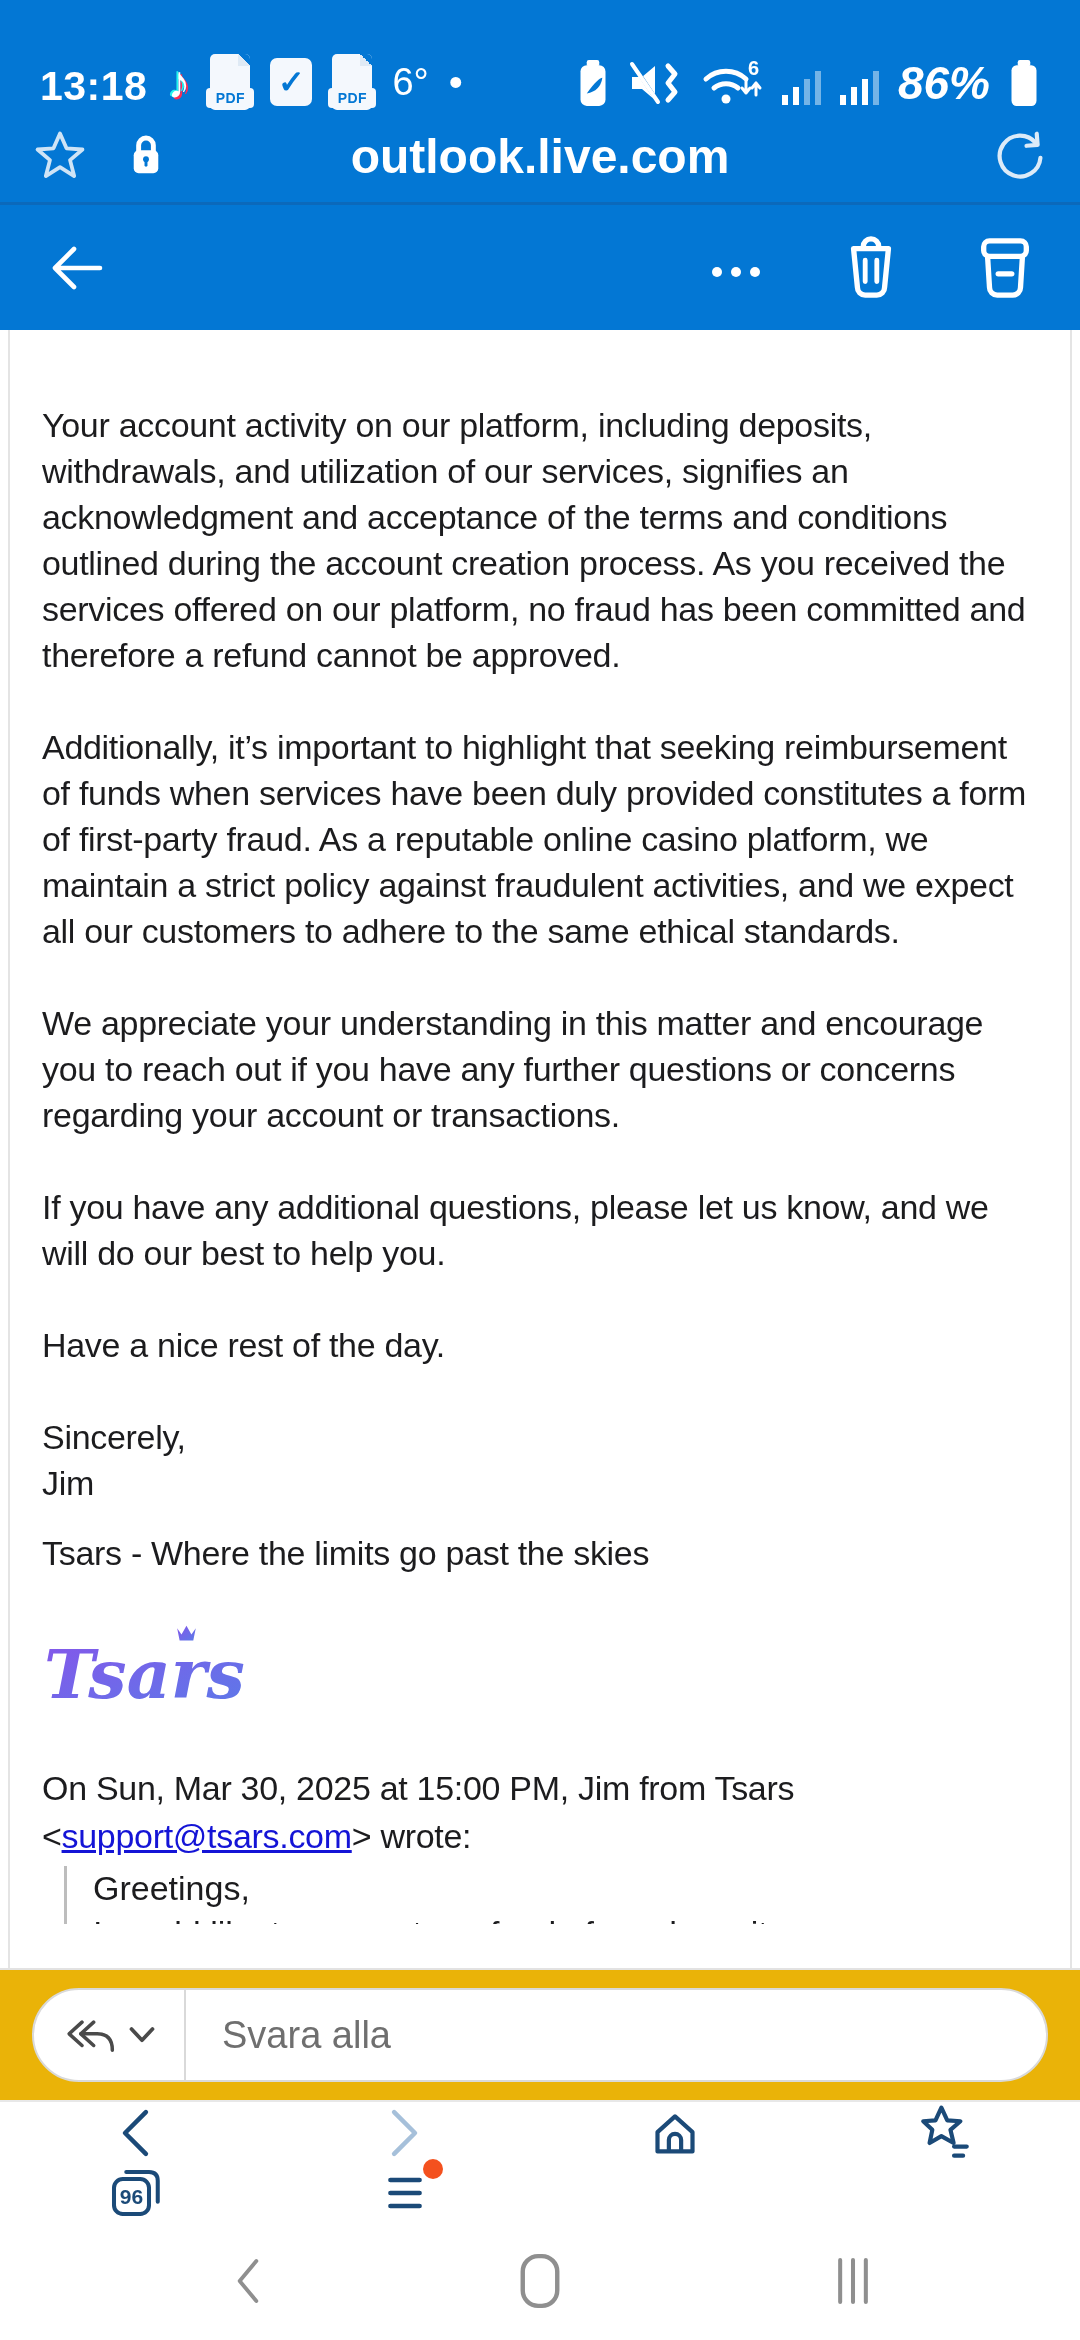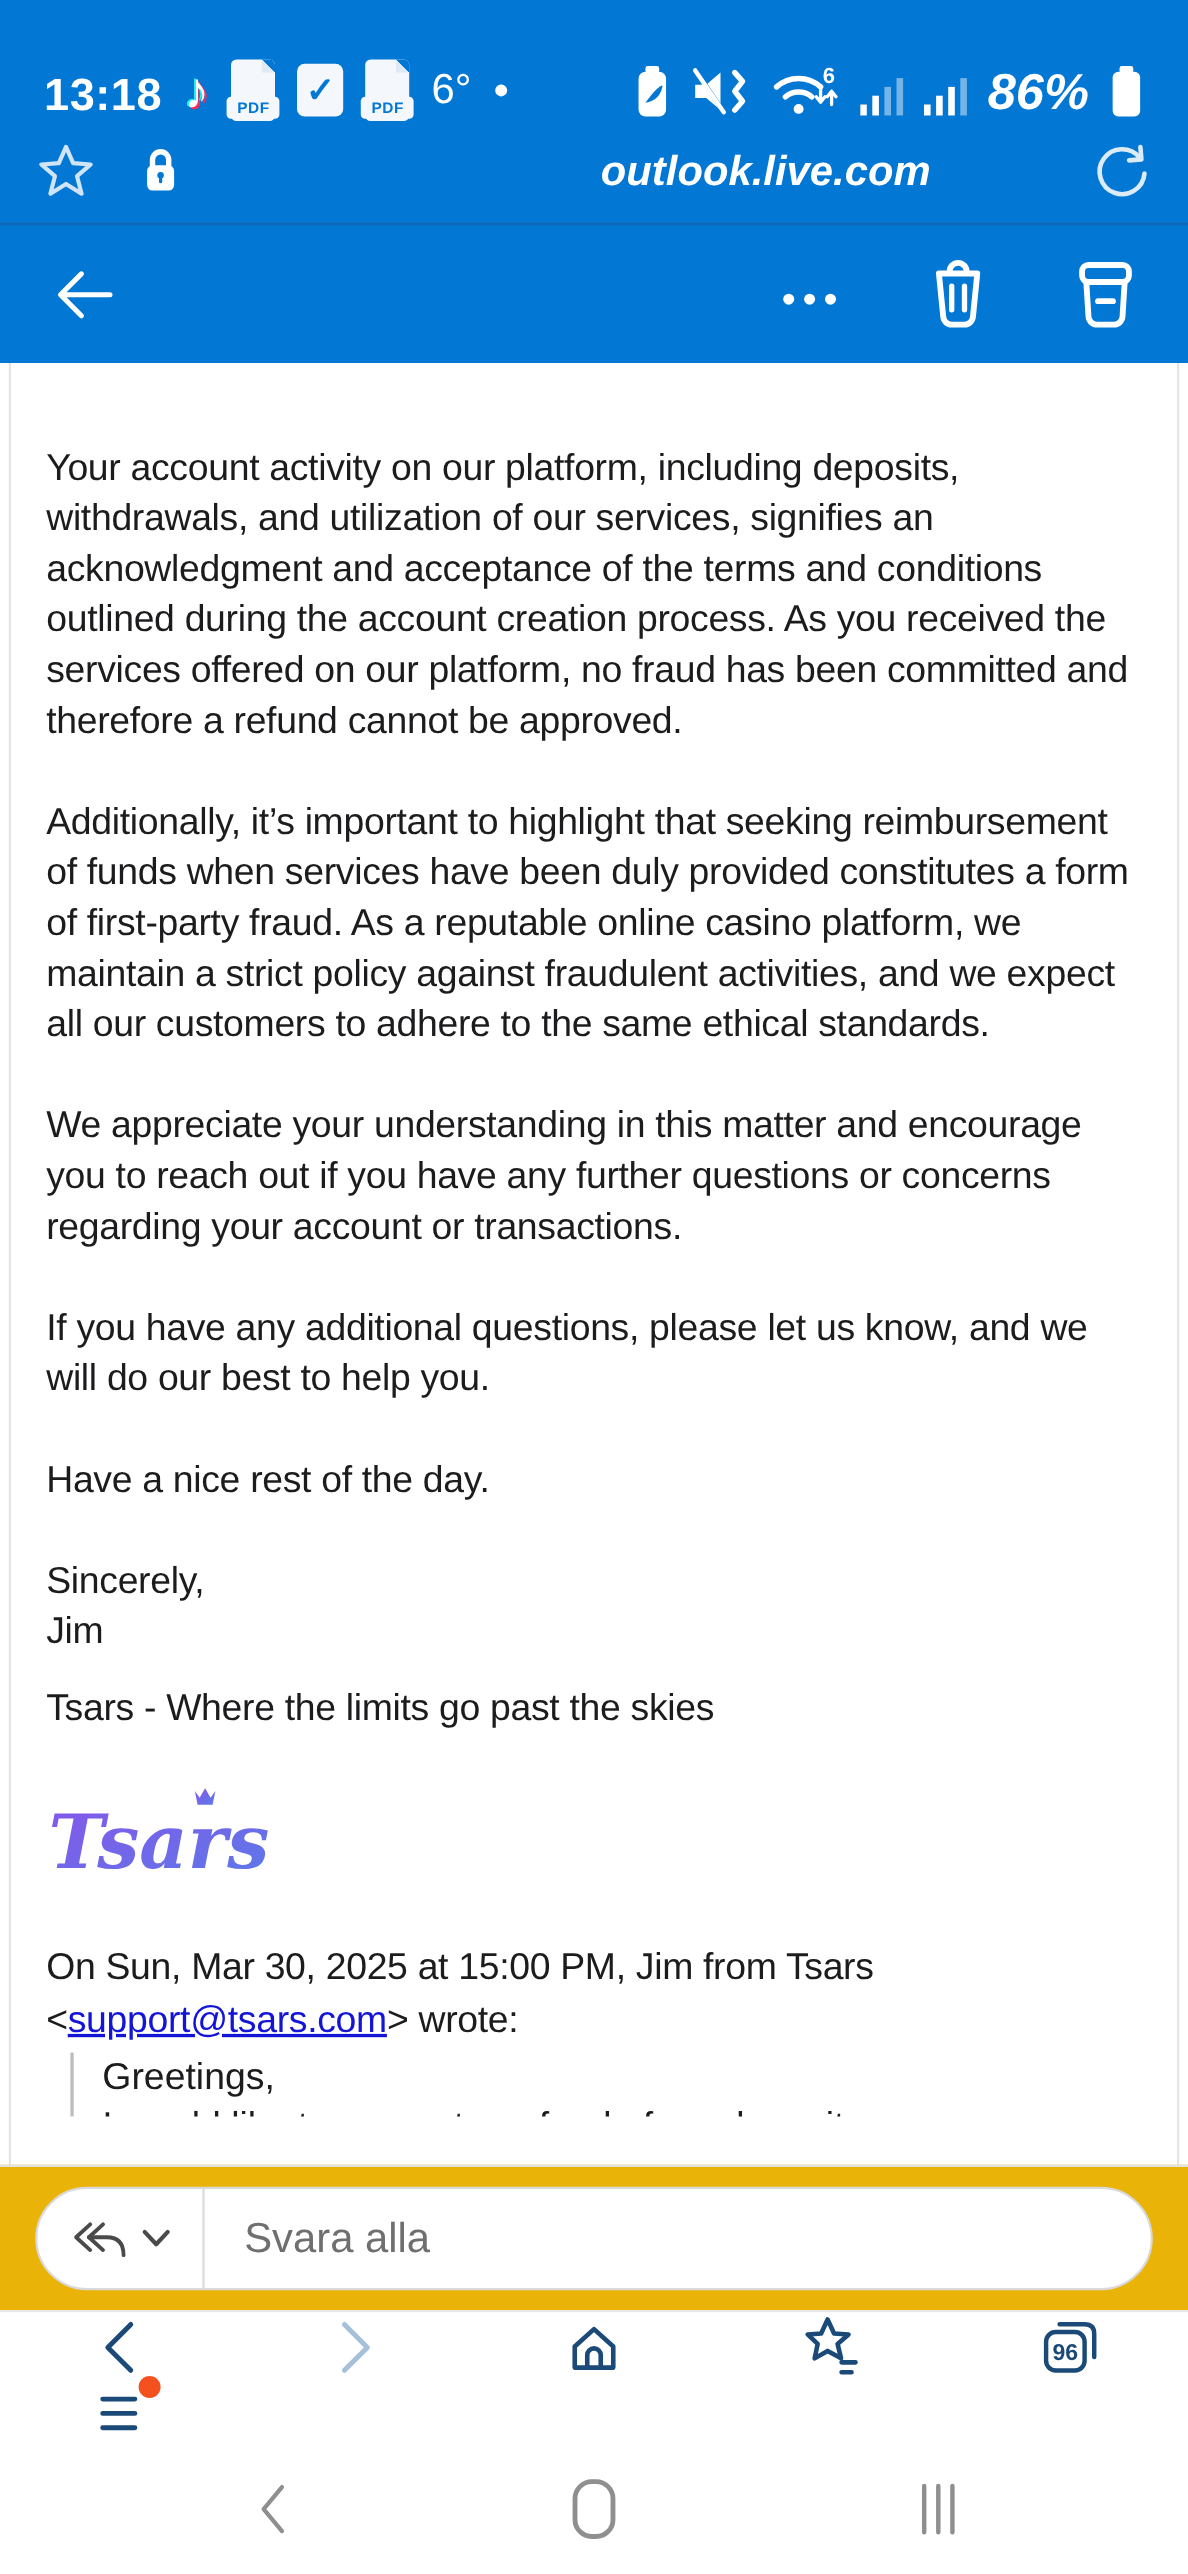--- a/index.html
+++ b/index.html
@@ -27,21 +27,21 @@
     color:#0377d4; font-size:32px; font-weight:bold; }
   .status-temp { font-size:38px; font-weight:300; }
   .status-dot { font-size:40px; }
   .spacer { flex:1; }
   .right-icons { display:flex; align-items:center; gap:18px; }
   .batt-pct { font-size:46px; font-weight:bold;font-style:italic; }
 
   
   .url-bar { height:92px; display:flex; align-items:center; padding:0 34px; }
   .url-left { width:200px; display:flex; align-items:center; gap:42px; }
-  .url-domain { flex:1; text-align:right; font-size:38px; font-weight:bold;font-style:italic; }
+  .url-domain { flex:1; text-align:center; font-size:48px; font-weight:bold; }
   .url-right { width:200px; display:flex; justify-content:flex-end; }
 
   
   .mail-toolbar { height:128px; border-top:3px solid #0b69bb; display:flex; align-items:center; padding:0 44px; }
   .toolbar-right { display:flex; align-items:center; gap:72px; }
 
   
   .content { height:1638px; background:#fff; margin:0 8px;
     border-left:2px solid #e4e4e4; border-right:2px solid #e4e4e4;
     padding:72px 38px 0 32px; overflow:hidden; color:#1c1c1e; }
@@ -60,21 +60,21 @@
   .reply-bar { height:132px; background:#eab308; border-top:2px solid #e2e2e2;
     display:flex; align-items:center; padding:0 32px; }
   .pill { flex:1; height:94px; border:2px solid #d9d9d9; border-radius:47px;
     display:flex; align-items:center; overflow:hidden; background:#fff; }
   .pill-left { width:152px; height:100%; border-right:2px solid #d9d9d9;
     display:flex; align-items:center; justify-content:center; gap:10px; }
   .pill-text { margin-left:36px; font-size:38px; color:#6f6f6f; }
 
   
   .browser-nav { height:122px; background:#fff; border-top:2px solid #e8e8e8;
-    display:grid; grid-template-columns:repeat(5,1fr); align-items:center; justify-items:center; }
+    display:grid; grid-template-columns:repeat(4,1fr); align-items:center; justify-items:center; }
   .menu-wrap { position:relative; }
   .menu-dot { position:absolute; top:-8px; right:-12px; width:20px; height:20px;
     border-radius:50%; background:#f4511e; }
   .tab-num { font-size:24px; font-weight:bold; fill:#1b4a78; font-family:"Liberation Sans",sans-serif; }
 
   
   .android-nav { height:118px; background:#fff; position:relative; }
   .android-nav .anav { position:absolute; top:50%; transform:translate(-50%,-50%); }
   .anav.back { left:23%; }
   .anav.home { left:50%; }

